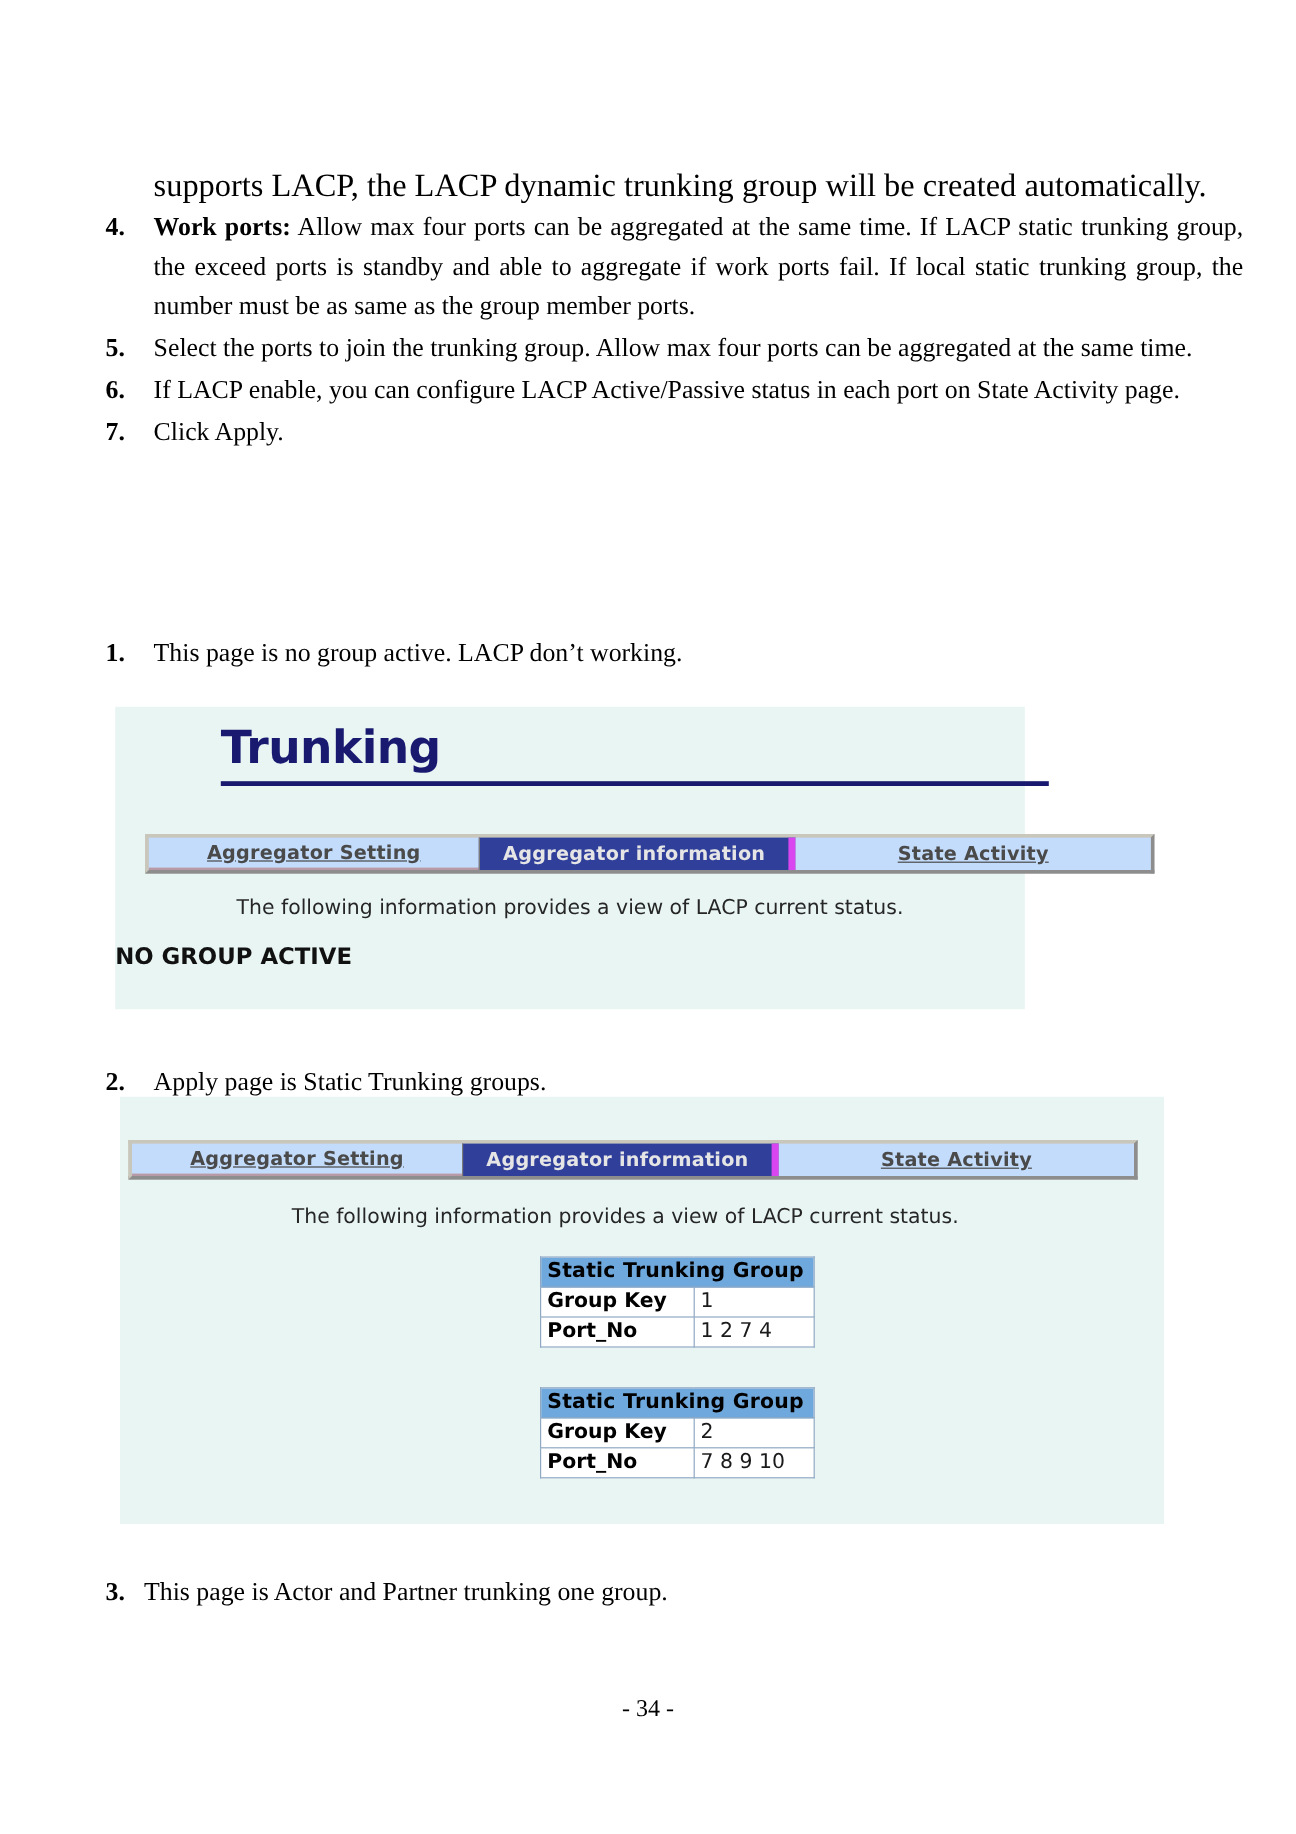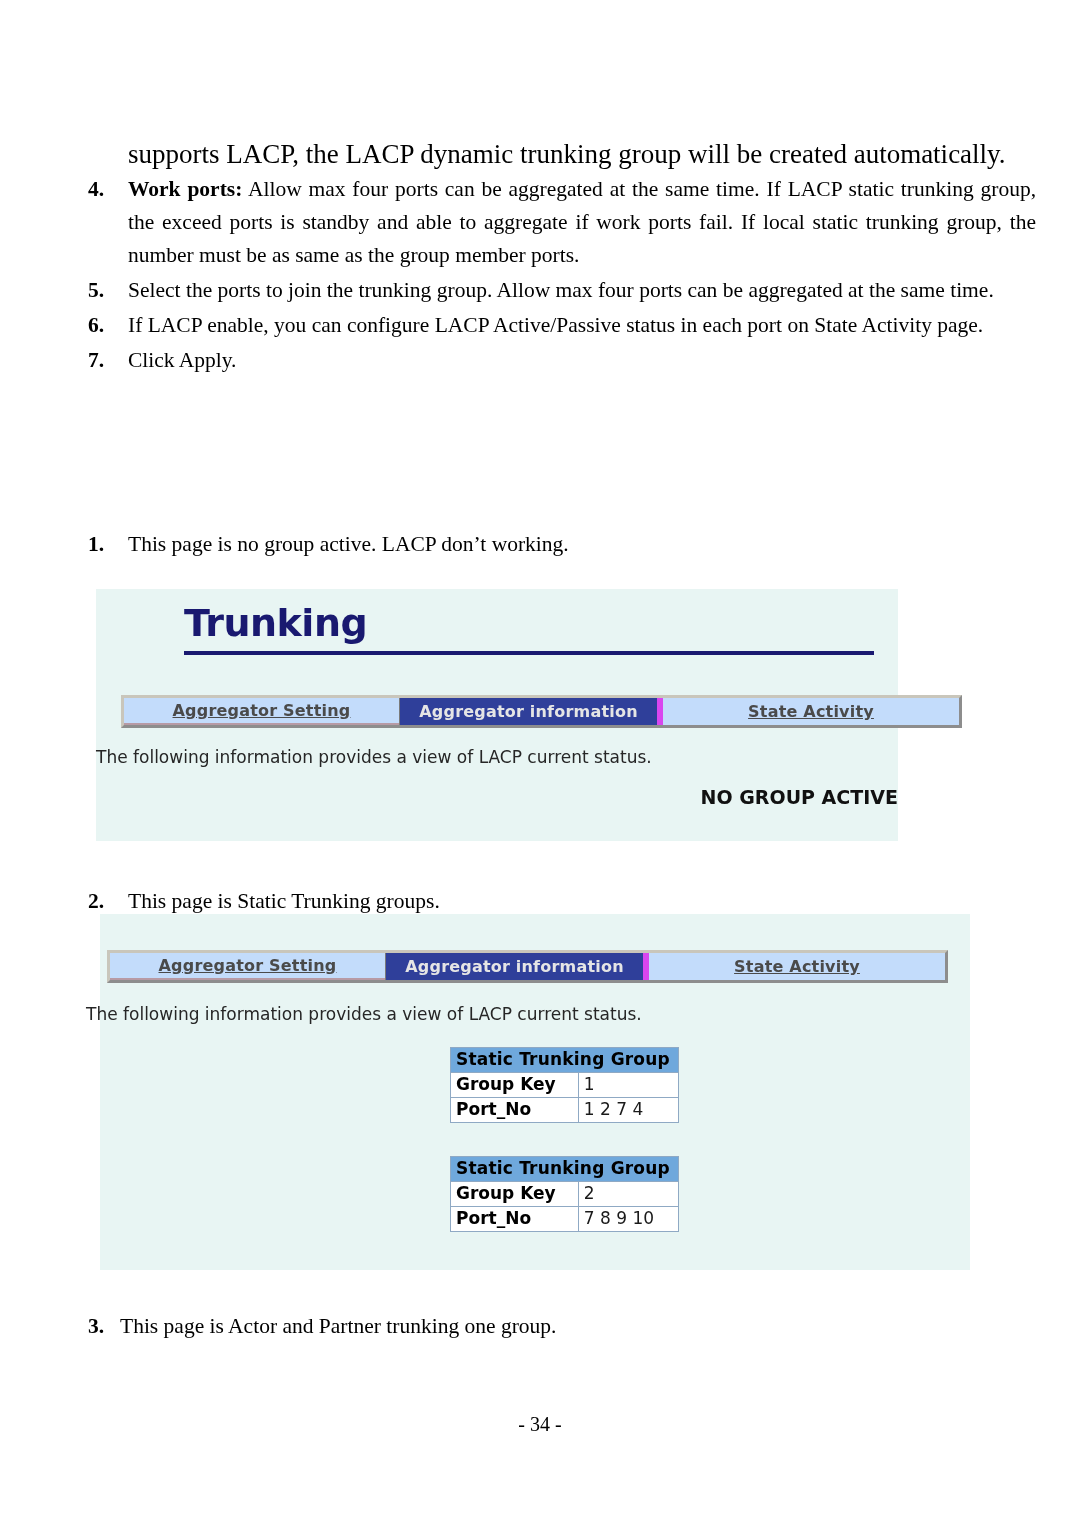--- a/index.html
+++ b/index.html
@@ -112,21 +112,20 @@
   .panel {
     position: absolute;
     background: #e8f5f3;
     font-family: "DejaVu Sans", "Liberation Sans", sans-serif;
   }
   .panel-1 {
     left: 96px;
     top: 589px;
     width: 758px;
     height: 252px;
-    padding-left: 44px;
   }
   .panel-2 {
     left: 100px;
     top: 914px;
     width: 870px;
     height: 356px;
   }
 
   .ui-title {
     position: absolute;
@@ -198,32 +197,32 @@
     background: #2f3f9a;
     color: #e5e5e5;
     width: 264px;
     border-left: 1px solid #7a7a7a;
     border-right: 6px solid #d946ef;
   }
 
   .ui-desc {
     position: absolute;
     width: 100%;
-    text-align: left;
+    text-align: center;
     font-size: 17px;
     color: #262626;
     font-family: "DejaVu Sans", "Liberation Sans", sans-serif;
   }
   .ui-desc-1 { top: 158px; left: 0; }
   .ui-desc-2 { top: 90px; left: -14px; }
 
   .ui-status {
     position: absolute;
     width: 100%;
-    text-align: right;
+    text-align: left;
     font-size: 19px;
     font-weight: bold;
     color: #111111;
     top: 197px;
     left: 0;
   }
 
   
   .stg-table {
     position: absolute;
@@ -311,21 +310,21 @@
     </div>
 
     <div class="ui-desc ui-desc-1">The following information provides a view of LACP current status.</div>
 
     <div class="ui-status">NO GROUP ACTIVE</div>
   </div>
 
   <div class="item2">
     <div class="li nojust">
       <span class="num">2.</span>
-      <span>This page is Static Trunking groups.</span>
+      <span>Apply page is Static Trunking groups.</span>
     </div>
   </div>
 
   <div class="panel panel-2">
 
     <div class="tabbar tabbar-2">
       <div class="tab inactive left-tab">Aggregator Setting</div>
       <div class="tab active">Aggregator information</div>
       <div class="tab inactive right-tab">State Activity</div>
     </div>

